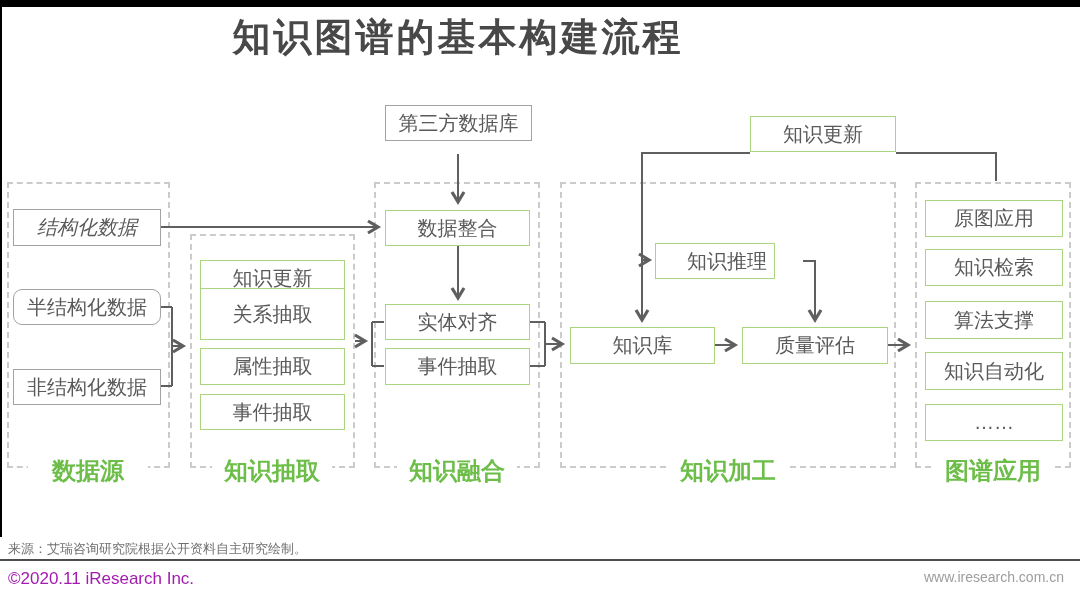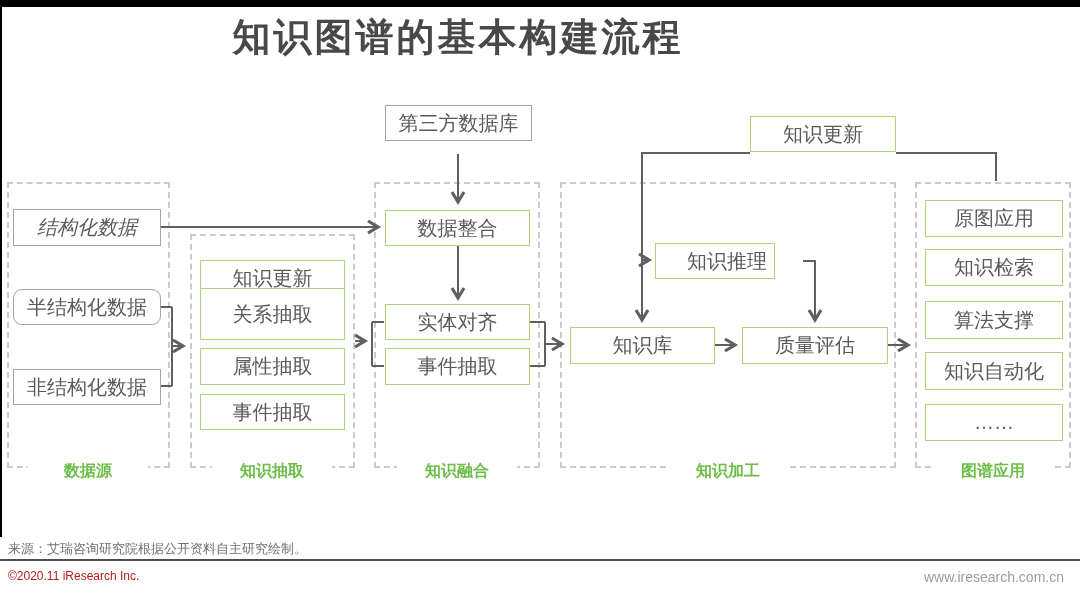--- a/index.html
+++ b/index.html
@@ -18,25 +18,25 @@
   .connectors{position:absolute;left:0;top:0;z-index:3;pointer-events:none;}
   .box{
     position:absolute;background:#fff;box-sizing:border-box;z-index:4;
     display:flex;align-items:center;justify-content:center;
     font-size:20px;color:#5a5a5a;white-space:nowrap;
   }
   .box.gray{border:1.5px solid #a3a3a3;}
   .box.green{border:1.5px solid #a9d57e;}
   .glabel{
     position:absolute;z-index:5;background:#fff;height:26px;line-height:26px;
-    text-align:center;font-size:16px;font-weight:700;color:#6cbe49;white-space:nowrap;
+    text-align:center;font-size:24px;font-weight:700;color:#6cbe49;white-space:nowrap;
   }
   .src{position:absolute;left:8px;top:540px;font-size:13px;color:#707070;z-index:6;}
   .divider{position:absolute;left:0;top:559px;width:1080px;height:2px;background:#4d4d4d;z-index:6;}
-  .copyright{position:absolute;left:8px;top:569px;font-size:12px;color:#b91c1c;z-index:6;text-align:right;}
+  .copyright{position:absolute;left:8px;top:569px;font-size:17px;color:#a21caf;z-index:6;text-align:right;}
   .website{position:absolute;right:16px;top:569px;font-size:14px;color:#9d9d9d;z-index:6;}
 </style>
 </head>
 <body>
 
 <div class="stage">
 
   <div class="topbar"></div>
   <div class="leftbar"></div>
 

